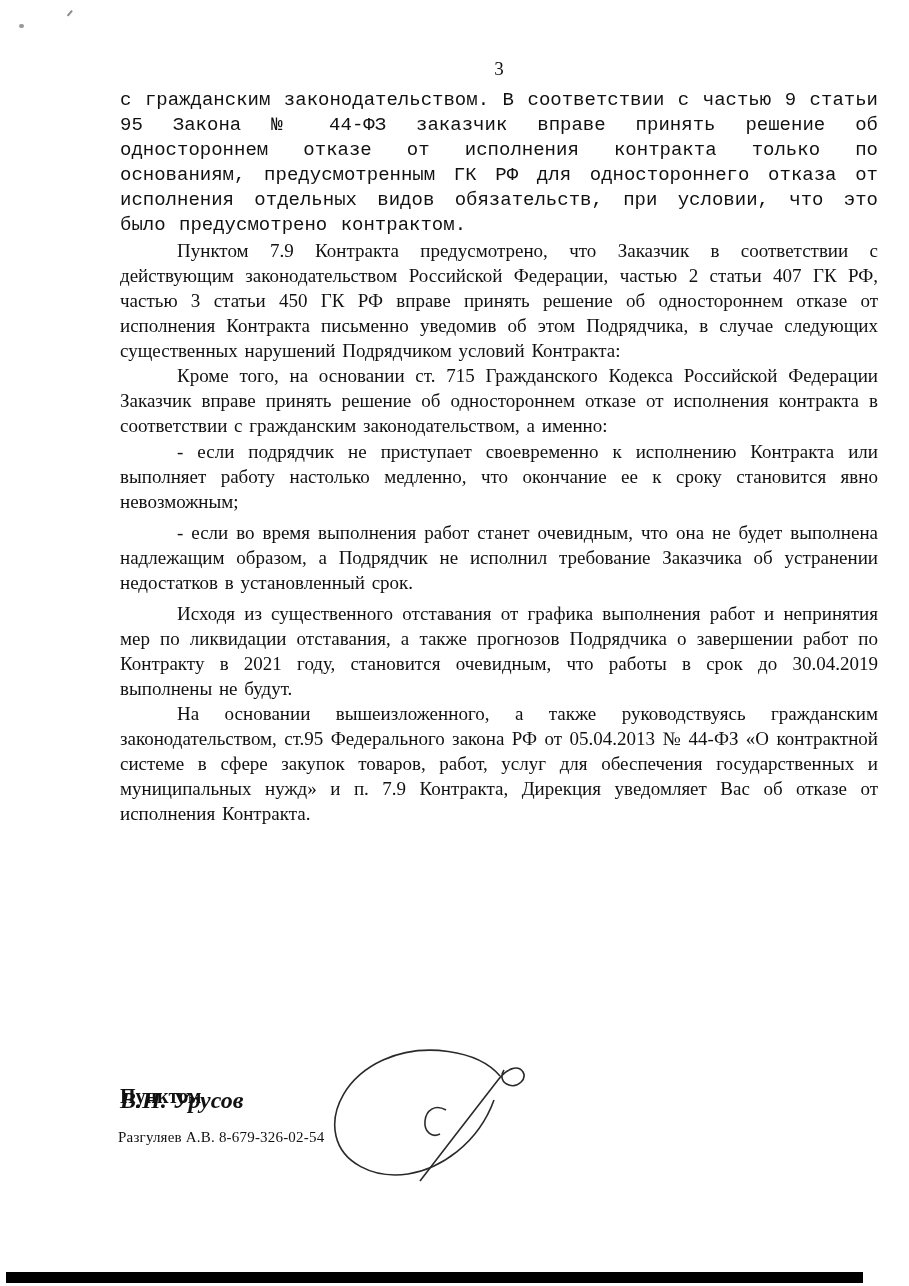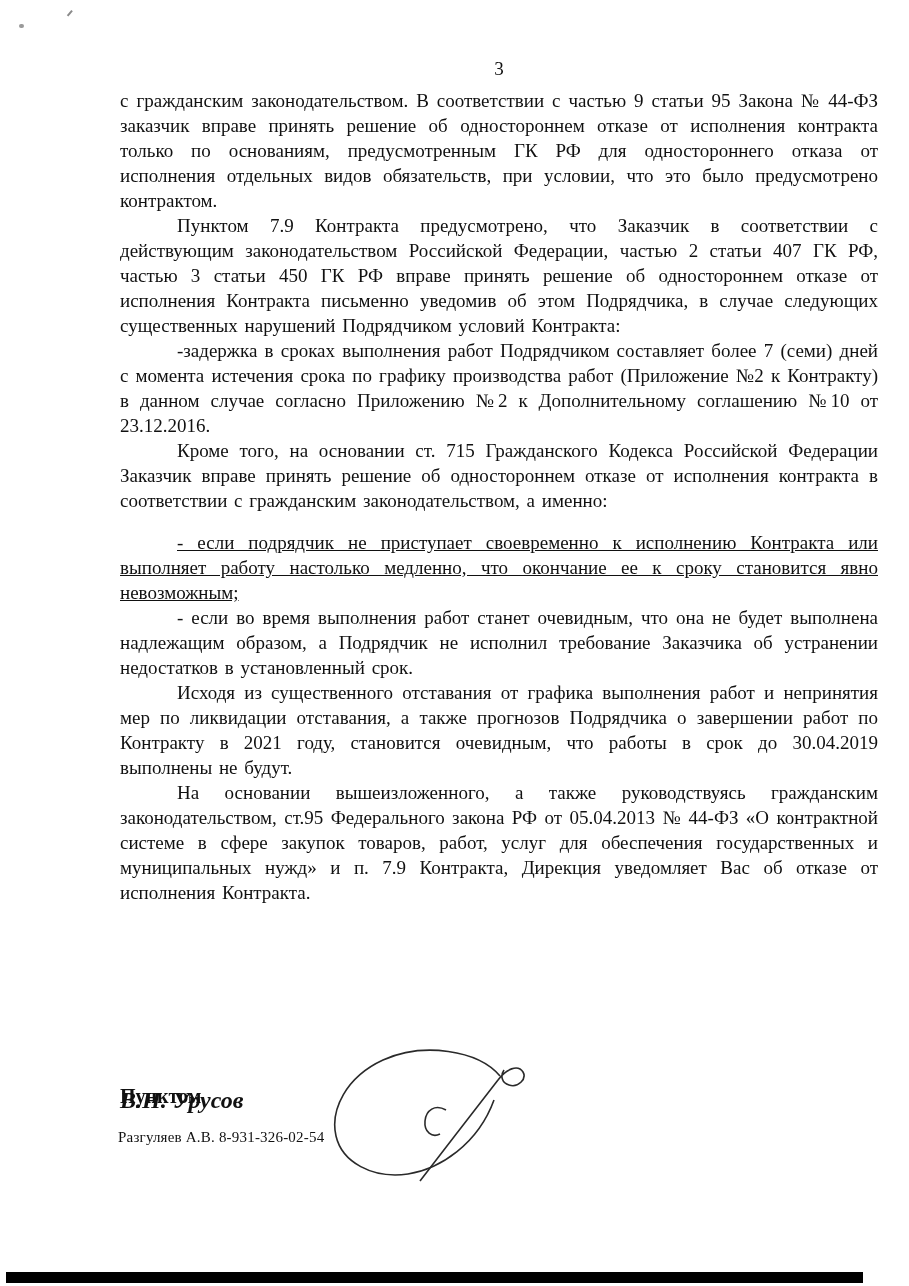--- a/index.html
+++ b/index.html
@@ -33,23 +33,24 @@
     line-height: 25px;
     text-align: justify;
     word-spacing: 2px;
   }
   .content p {
     margin: 0;
     text-indent: 57px;
   }
   .content p.no-indent {
     text-indent: 0;
+    font-family: Liberation Mono, monospace;
   }
-  .content p.gap-lg { margin-top: 17px; text-decoration: underline; }
-  .content p.gap-sm { margin-top: 0; }
+  .content p.gap-lg { margin-top: 1px; }
+  .content p.gap-sm { margin-top: 6px; }
   .sig-title {
     position: absolute;
     top: 1085px;
     left: 120px;
     font-size: 20px;
     font-weight: bold;
   }
   .sig-name {
     position: absolute;
     top: 1087px;
@@ -107,35 +108,34 @@
 <div class="page">
 
   <div class="speck-1"></div>
   <div class="speck-2"></div>
 
   <div class="page-number">3</div>
 
   <div class="content">
     <p class="no-indent">с гражданским законодательством. В соответствии с частью 9 статьи 95 Закона № 44-ФЗ заказчик вправе принять решение об одностороннем отказе от исполнения контракта только по основаниям, предусмотренным ГК РФ для одностороннего отказа от исполнения отдельных видов обязательств, при условии, что это было предусмотрено контрактом.</p>
     <p>Пунктом 7.9 Контракта предусмотрено, что Заказчик в соответствии с действующим законодательством Российской Федерации, частью 2 статьи 407 ГК РФ, частью 3 статьи 450 ГК РФ вправе принять решение об одностороннем отказе от исполнения Контракта письменно уведомив об этом Подрядчика, в случае следующих существенных нарушений Подрядчиком условий Контракта:</p>
-    <p>-задержка в сроках выполнения работ Подрядчиком составляет более 7 (семи) дней с момента истечения срока по графику производства работ (Приложение №2 к Контракту) в данном случае согласно Приложению №2 к Дополнительному соглашению №10 от 23.12.2016.</p>
     <p>Кроме того, на основании ст. 715 Гражданского Кодекса Российской Федерации Заказчик вправе принять решение об одностороннем отказе от исполнения контракта в соответствии с гражданским законодательством, а именно:</p>
     <p class="gap-lg">- если подрядчик не приступает своевременно к исполнению Контракта или выполняет работу настолько медленно, что окончание ее к сроку становится явно невозможным;</p>
     <p class="gap-sm">- если во время выполнения работ станет очевидным, что она не будет выполнена надлежащим образом, а Подрядчик не исполнил требование Заказчика об устранении недостатков в установленный срок.</p>
     <p class="gap-sm">Исходя из существенного отставания от графика выполнения работ и непринятия мер по ликвидации отставания, а также прогнозов Подрядчика о завершении работ по Контракту в 2021 году, становится очевидным, что работы в срок до 30.04.2019 выполнены не будут.</p>
     <p>На основании вышеизложенного, а также руководствуясь гражданским законодательством, ст.95 Федерального закона РФ от 05.04.2013 № 44-ФЗ «О контрактной системе в сфере закупок товаров, работ, услуг для обеспечения государственных и муниципальных нужд» и п. 7.9 Контракта, Дирекция уведомляет Вас об отказе от исполнения Контракта.</p>
   </div>
 
   <div class="sig-title">Пунктом</div>
 
   <svg class="autograph" viewBox="0 0 205 135" xmlns="http://www.w3.org/2000/svg" fill="none">
     <path d="M 172 28 C 150 2 95 -6 55 12 C 18 29 2 62 8 88 C 14 114 44 131 80 126 C 112 121 150 96 166 52" stroke="#2a2a2a" stroke-width="1.6" fill="none"></path>
     <path d="M 92 133 C 115 103 150 58 170 32 C 178 21 190 16 195 24 C 199 31 190 40 181 37 C 174 35 172 28 176 22" stroke="#2a2a2a" stroke-width="1.6" fill="none"></path>
     <path d="M 118 62 C 107 56 98 62 97 73 C 96 84 104 90 112 86" stroke="#2a2a2a" stroke-width="1.6" fill="none"></path>
   </svg>
 
   <div class="sig-name">В.Н. Урусов</div>
 
-  <div class="sig-contact">Разгуляев А.В.  8-931-326-02-54</div>
+  <div class="sig-contact">Разгуляев А.В.  8-679-326-02-54</div>
 
   <div class="scan-bar"></div>
 
 </div>
 
 </body></html>

